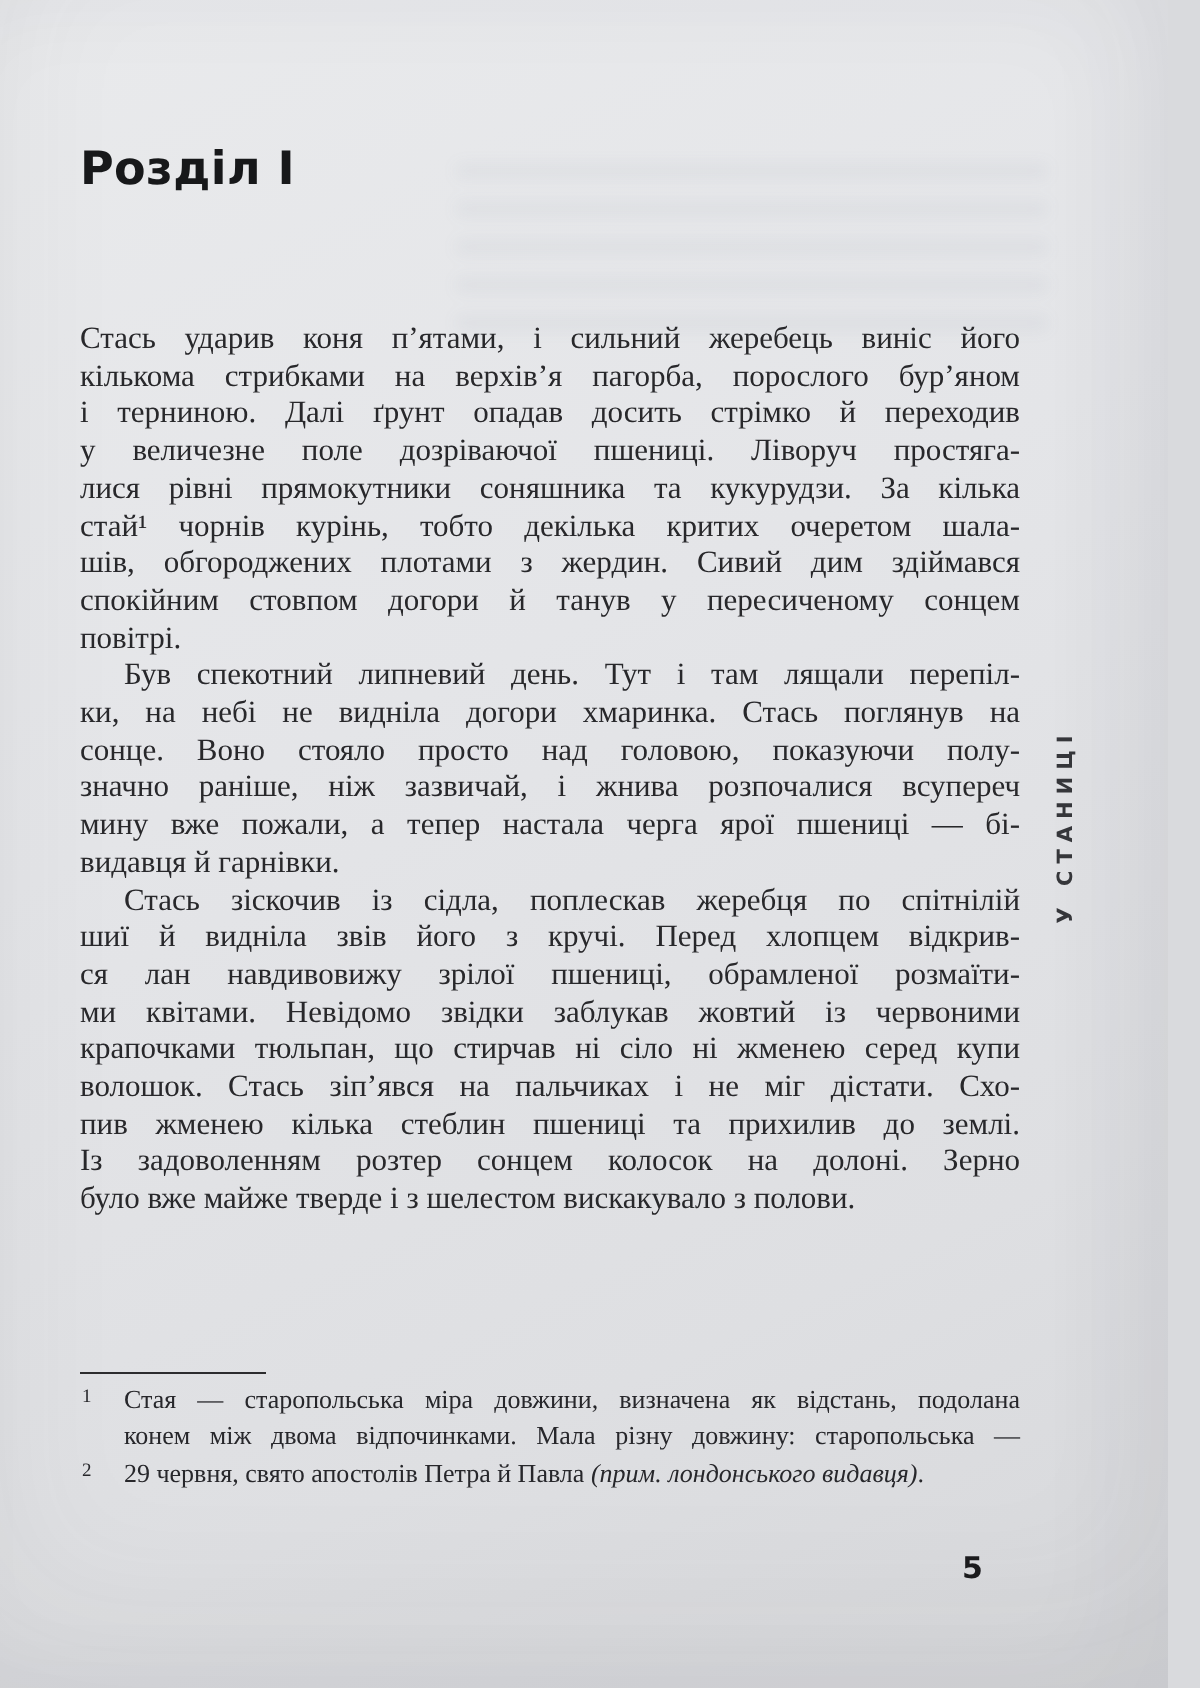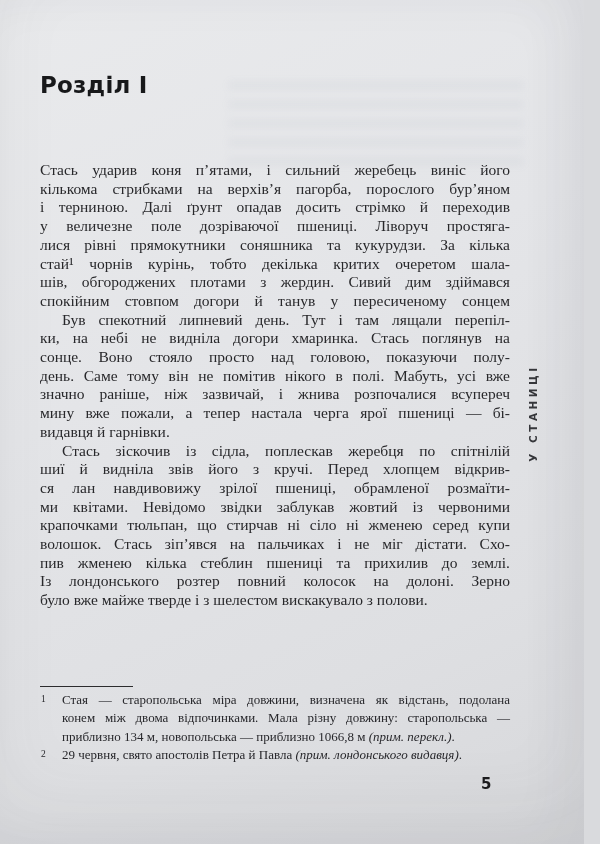--- a/index.html
+++ b/index.html
@@ -132,52 +132,51 @@
   <div class="bodytext">
     <div class="para">
       <div class="line">Стась ударив коня п’ятами, і сильний жеребець виніс його</div>
       <div class="line">кількома стрибками на верхів’я пагорба, порослого бур’яном</div>
       <div class="line">і терниною. Далі ґрунт опадав досить стрімко й переходив</div>
       <div class="line">у величезне поле дозріваючої пшениці. Ліворуч простяга-</div>
       <div class="line">лися рівні прямокутники соняшника та кукурудзи. За кілька</div>
       <div class="line">стай¹ чорнів курінь, тобто декілька критих очеретом шала-</div>
       <div class="line">шів, обгороджених плотами з жердин. Сивий дим здіймався</div>
       <div class="line">спокійним стовпом догори й танув у пересиченому сонцем</div>
+      <div class="line lastline">повітрі.</div>
     </div>
     <div class="para indent">
       <div class="line">Був спекотний липневий день. Тут і там лящали перепіл-</div>
       <div class="line">ки, на небі не видніла догори хмаринка. Стась поглянув на</div>
       <div class="line">сонце. Воно стояло просто над головою, показуючи полу-</div>
-      <div class="line">день. Саме тому він не помітив нікого в полі. Мабуть, усі вже</div>
       <div class="line">значно раніше, ніж зазвичай, і жнива розпочалися всупереч</div>
       <div class="line">мину вже пожали, а тепер настала черга ярої пшениці — бі-</div>
       <div class="line lastline">видавця й гарнівки.</div>
     </div>
     <div class="para indent">
       <div class="line">Стась зіскочив із сідла, поплескав жеребця по спітнілій</div>
       <div class="line">шиї й видніла звів його з кручі. Перед хлопцем відкрив-</div>
       <div class="line">ся лан навдивовижу зрілої пшениці, обрамленої розмаїти-</div>
       <div class="line">ми квітами. Невідомо звідки заблукав жовтий із червоними</div>
       <div class="line">крапочками тюльпан, що стирчав ні сіло ні жменею серед купи</div>
       <div class="line">волошок. Стась зіп’явся на пальчиках і не міг дістати. Схо-</div>
       <div class="line">пив жменею кілька стеблин пшениці та прихилив до землі.</div>
-      <div class="line">Із лондонського розтер повний колосок на долоні. Зерно</div>
+      <div class="line">Із задоволенням розтер сонцем колосок на долоні. Зерно</div>
       <div class="line lastline">було вже майже тверде і з шелестом вискакувало з полови.</div>
     </div>
   </div>
 
   <div class="fnrule"></div>
 
   <div class="footnotes">
     <div class="fn">
       <span class="fnmark">1</span>
       <div class="fnbody">
         <div class="line">Стая — старопольська міра довжини, визначена як відстань, подолана</div>
         <div class="line">конем між двома відпочинками. Мала різну довжину: старопольська —</div>
-        <div class="line lastline"><span>приблизно 134 м, новопольська — приблизно 1066,8 м </span><em>(прим. перекл.)</em><span>.</span></div>
       </div>
     </div>
     <div class="fn">
       <span class="fnmark">2</span>
       <div class="fnbody">
         <div class="line lastline"><span>29 червня, свято апостолів Петра й Павла </span><em>(прим. лондонського видавця)</em><span>.</span></div>
       </div>
     </div>
   </div>
 

